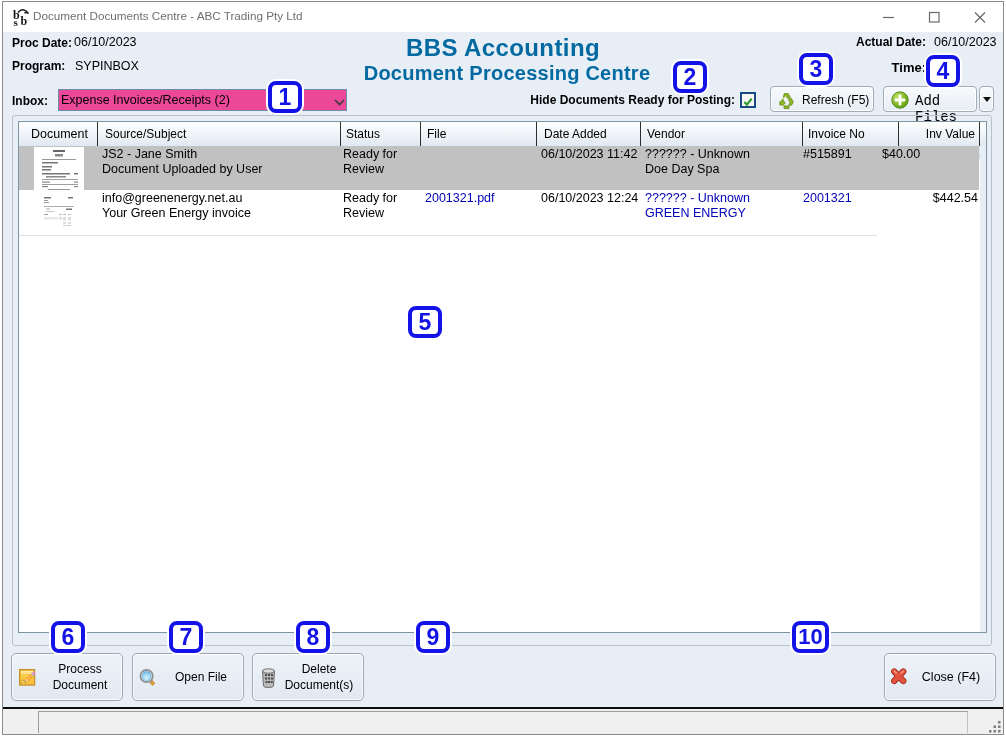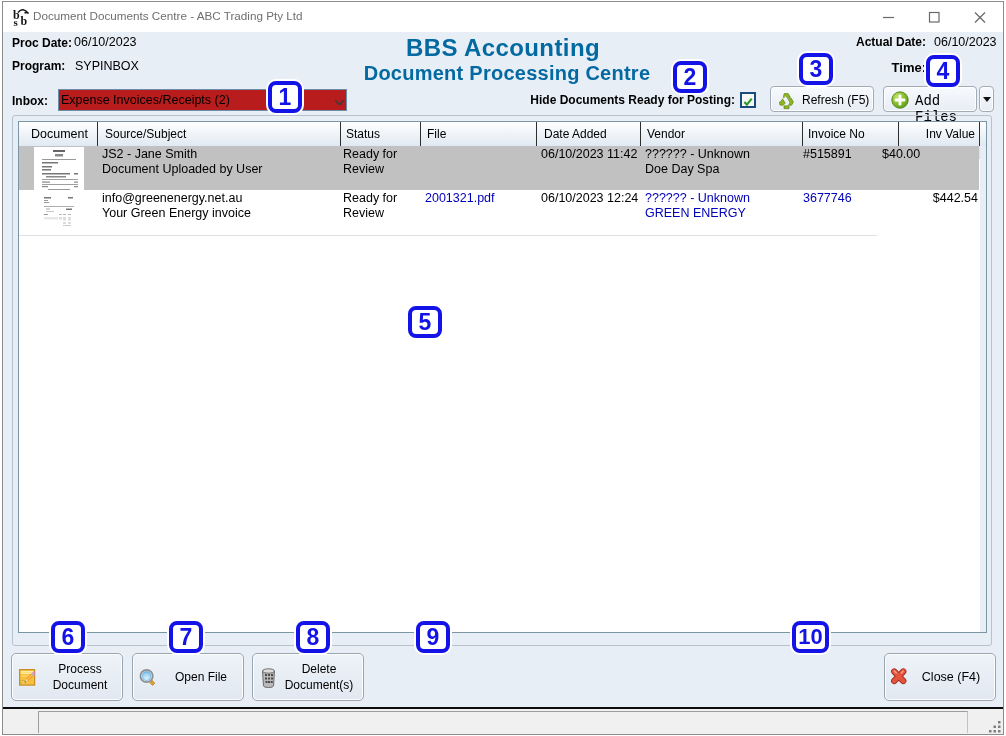--- a/index.html
+++ b/index.html
@@ -4,21 +4,21 @@
 <style>
   * { margin:0; padding:0; box-sizing:border-box; }
   html,body { width:1006px; height:736px; background:#fff; font-family:"Liberation Sans", sans-serif; overflow:hidden; }
   .abs { position:absolute; }
   #win { position:absolute; left:2px; top:1px; width:1002px; height:734px; border:1px solid #8c8c8c; background:#e8eef6; }
   #titlebar { position:absolute; left:0; top:0; width:1000px; height:30px; background:#ffffff; }
   #titletext { position:absolute; left:30px; top:7px; font-size:11.7px; color:#6f6f6f; }
   .lbl { position:absolute; font-size:12px; font-weight:bold; color:#000; line-height:14px; }
   .val { position:absolute; font-size:12.5px; color:#000; line-height:14px; }
   .navy { color:#0369a1; }
-  #combo { position:absolute; left:55px; top:87px; width:289px; height:22px; background:#b91c1c; border:1px solid #6b8da8; }
+  #combo { position:absolute; left:55px; top:87px; width:289px; height:22px; background:#ec4899; border:1px solid #6b8da8; }
   #combo .t { position:absolute; left:2px; top:3px; font-size:12.5px; }
   .tbtn { position:absolute; top:84px; height:26px; border:1px solid #a3abb5; border-radius:4px;
           background:linear-gradient(#f8fafd,#e7edf4); box-shadow: inset 0 0 0 1px #fdfeff; }
   .tbtn .txt { position:absolute; font-size:12px; color:#000; top:6px; }
   #chk { position:absolute; left:737px; top:90px; width:16px; height:16px; background:#f7f7f4; border:2px solid #1b4a80; }
   #panel { position:absolute; left:9px; top:113px; width:980px; height:531px; border:1px solid #b7c2cd; border-radius:3px; }
   #table { position:absolute; left:15px; top:119px; width:969px; height:512px; border:1px solid #7c95a5; background:#fff; }
   #thead { position:absolute; left:0; top:0; width:967px; height:37px;
            background:linear-gradient(#ffffff,#cfdcea); }
   .hsep { position:absolute; top:0; width:1px; height:24px; background:#2e2e2e; }
@@ -192,21 +192,21 @@
         <rect x="21" y="30" width="8" height="1" fill="#ccc"></rect>
       </svg>
       <div class="cell" style="left:83px;">info@greenenergy.net.au
 Your Green Energy invoice</div>
       <div class="cell" style="left:324px;">Ready for
 Review</div>
       <div class="cell blue" style="left:406px;">2001321.pdf</div>
       <div class="cell" style="left:522px;">06/10/2023 12:24</div>
       <div class="cell blue" style="left:626px;">?????? - Unknown
 GREEN ENERGY</div>
-      <div class="cell blue" style="left:784px;">3677746</div>
+      <div class="cell blue" style="left:784px;">2001321</div>
       <div class="cell" style="left:877px;width:82px;text-align:right;">$442.54</div>
     </div>
     <div class="rstrip"></div>
   </div>
 
   <div class="bbtn" style="left:8px;width:112px;">
     <svg class="abs" style="left:7px;top:15px" width="17" height="18" viewBox="0 0 17 18">
       <rect x="0.6" y="0.6" width="15" height="15.5" fill="#f6c23d" stroke="#c88d26" stroke-width="1.2"></rect>
       <rect x="2.3" y="2.3" width="11.5" height="2.2" fill="#ffdf79" stroke="#fff3c4" stroke-width="0.7"></rect>
       <rect x="2.3" y="6" width="11.5" height="2" fill="#fccf56"></rect>

